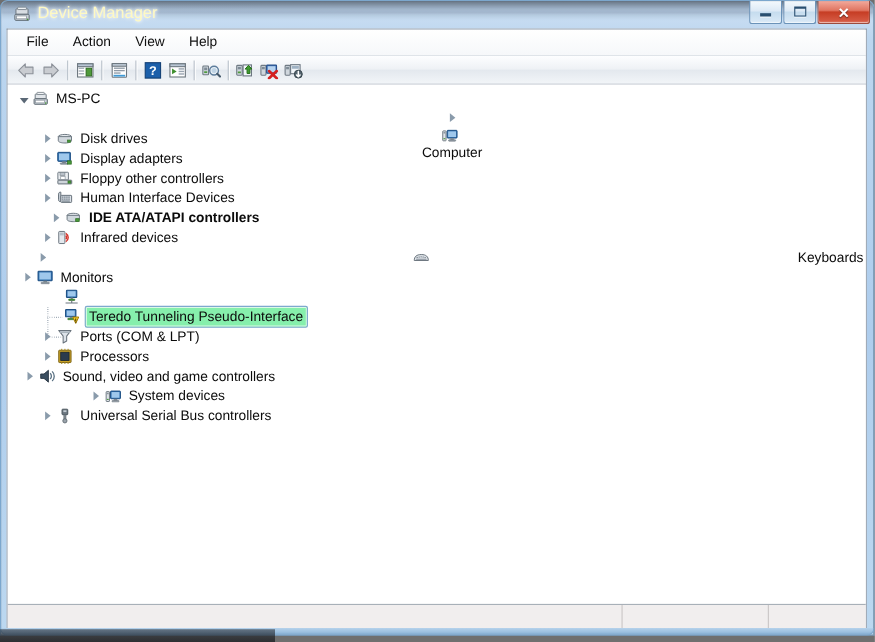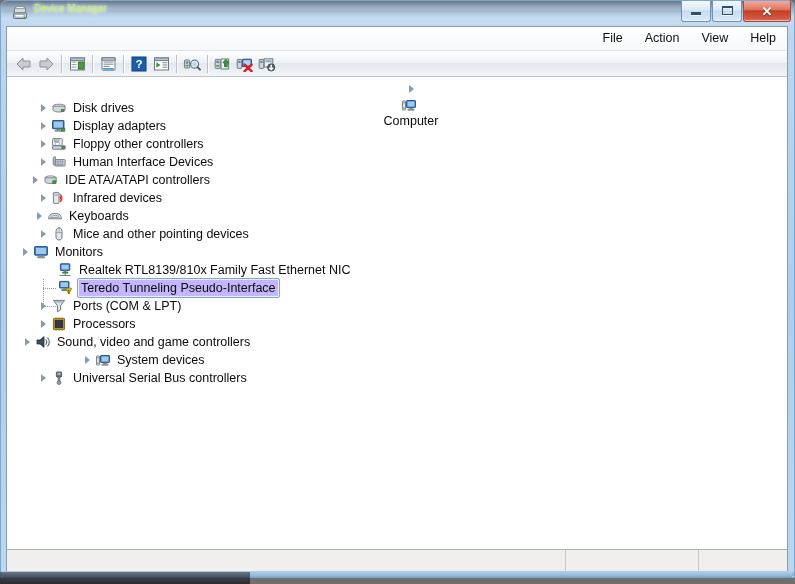--- a/index.html
+++ b/index.html
@@ -60,22 +60,22 @@
     height: 26px;
   }
   .title-icon {
     position: absolute;
     left: 12px; top: 5px;
     width: 16px; height: 16px;
   }
   .title-text {
     position: absolute;
     left: 34px; top: 3px;
-    font-size: 10px;
-    color: #bef264;
+    font-size: 15px;
+    color: #fef9c3;
     text-shadow: 0 0 3px rgba(255,255,255,0.95), 0 0 5px rgba(255,255,255,0.8);
     white-space: nowrap;
   }
 
   
   .winbtns {
     position: absolute;
     right: 4px; top: 1px;
     height: 21px;
     display: flex;
@@ -141,21 +141,20 @@
     position: absolute;
     left: 0; top: 0;
     width: 100%;
     height: 24px;
     background: linear-gradient(180deg, #ffffff 0%, #f6f8fa 100%);
     border-bottom: 1px solid #dfe4e9;
     box-sizing: border-box;
     display: flex;
     align-items: center;
     padding-left: 6px;
-    justify-content: flex-end;
   }
   .menu-item {
     font-size: 12.5px;
     color: #101010;
     padding: 3px 11px 4px 11px;
     cursor: default;
     white-space: nowrap;
   }
 
   
@@ -232,21 +231,21 @@
     margin-right: 4px;
     position: relative;
   }
   .node-label {
     font-size: 12.5px;
     color: #0b0b0b;
     padding: 0 2px;
     line-height: 16px;
   }
   .node.selected > .node-label {
-    background: #c4b5fd;
+    background: #86efac;
     border: 1px solid #7fa8ce;
     border-radius: 2px;
     padding: 1px 3px;
     margin: -1px 0;
     box-shadow: inset 0 0 0 1px rgba(255,255,255,0.7);
   }
 
   
   .dotline-v {
     position: absolute;
@@ -479,20 +478,35 @@
             <path d="M13.2 9.1 L13.2 12.6 M11.6 12.2 L13.2 13.7 L14.8 12.2" stroke="#ffffff" stroke-width="1.4" fill="none" stroke-linecap="round" stroke-linejoin="round"></path>
           </svg>
         </span>
       </div>
 
     </div>
 
     <div class="treepane">
       <div class="tree">
 
+        <div class="node" style="padding-left:6px;">
+          <div class="expander">
+            <div class="tri-expanded"></div>
+          </div>
+          <div class="node-icon">
+            <svg width="16" height="16" viewBox="0 0 16 16">
+              <rect x="3" y="3.5" width="10" height="4.2" rx="0.6" fill="#e2e6ea" stroke="#6f7a84" stroke-width="0.9"></rect>
+              <rect x="4.6" y="2" width="6.6" height="1.9" rx="0.4" fill="#f3f5f7" stroke="#7e878f" stroke-width="0.8"></rect>
+              <rect x="2" y="7.8" width="12" height="5" rx="0.8" fill="#c9d0d7" stroke="#5d6870" stroke-width="0.9"></rect>
+              <rect x="3.4" y="9.1" width="8" height="2.4" fill="#ffffff" stroke="#8b949d" stroke-width="0.6"></rect>
+              <circle cx="12.6" cy="11.7" r="0.75" fill="#4a9a3a"></circle>
+            </svg>
+          </div>
+          <div class="node-label">MS-PC</div>
+        </div>
 
         <div class="node" style="padding-left:28px;flex-direction:column;">
           <div class="expander">
             <div class="tri-collapsed"></div>
           </div>
           <div class="node-icon">
             <svg width="16" height="16" viewBox="0 0 16 16">
               <rect x="1.5" y="4" width="3" height="9" rx="0.5" fill="#dfe4e9" stroke="#707a83" stroke-width="0.9"></rect>
               <rect x="2.2" y="5" width="1.6" height="1.4" fill="#8c959d"></rect>
               <rect x="2.2" y="10.6" width="1.6" height="1" fill="#4a9a3a"></rect>
@@ -569,21 +583,21 @@
                   <rect x="7.2" y="8.4" width="1.5" height="1.2"></rect>
                 <rect x="9.1" y="8.4" width="1.5" height="1.2"></rect>
                   <rect x="11" y="8.4" width="1.5" height="1.2"></rect>
                 <rect x="5.3" y="10.2" width="7.2" height="1.2"></rect>
               </g>
             </svg>
           </div>
           <div class="node-label">Human Interface Devices</div>
         </div>
 
-        <div class="node" style="padding-left:20px;">
+        <div class="node" style="padding-left:36px;font-weight:bold;">
           <div class="expander">
             <div class="tri-collapsed"></div>
           </div>
           <div class="node-icon">
             <svg width="16" height="16" viewBox="0 0 16 16">
               <ellipse cx="7.6" cy="5.8" rx="5.6" ry="1.9" fill="#e6eaee" stroke="#6f7a84" stroke-width="0.9"></ellipse>
               <path d="M2 5.8 L2 9.6 C2 10.7 4.5 11.5 7.6 11.5 C10.7 11.5 13.2 10.7 13.2 9.6 L13.2 5.8 Z" fill="#d0d7dd" stroke="#6f7a84" stroke-width="0.9"></path>
               <rect x="9.8" y="8.8" width="3.2" height="2.6" fill="#4a9a3a" stroke="#2f6e26" stroke-width="0.7"></rect>
             </svg>
           </div>
@@ -599,53 +613,40 @@
               <rect x="2.4" y="2.4" width="5.6" height="11" rx="0.7" fill="#e3e8ed" stroke="#6b757e" stroke-width="0.9"></rect>
               <rect x="3.4" y="3.4" width="3.6" height="2.6" fill="#b6bfc8"></rect>
               <path d="M8.8 4.2 A4.2 4.2 0 0 1 8.8 11.6" fill="none" stroke="#d5342b" stroke-width="1.3"></path>
               <path d="M8.8 6.2 A2.4 2.4 0 0 1 8.8 9.6" fill="none" stroke="#d5342b" stroke-width="1.3"></path>
               <path d="M8.8 7.9 A0.8 0.8 0 0 1 8.8 8" fill="none" stroke="#d5342b" stroke-width="1.4"></path>
             </svg>
           </div>
           <div class="node-label">Infrared devices</div>
         </div>
 
-        <div class="node" style="padding-left:24px;">
+        <div class="node" style="padding-left:24px;justify-content:space-between;">
           <div class="expander">
             <div class="tri-collapsed"></div>
           </div>
           <div class="node-icon">
             <svg width="16" height="16" viewBox="0 0 16 16">
               <path d="M1.6 10.8 C1.6 7.4 3.6 5.4 8 5.4 C12.4 5.4 14.4 7.4 14.4 10.8 Z" fill="#dfe4e9" stroke="#69737c" stroke-width="0.9"></path>
               <g fill="#8d969f">
                 <rect x="3.6" y="7.6" width="1.4" height="1"></rect>
                   <rect x="5.4" y="7.2" width="1.4" height="1"></rect>
                 <rect x="7.2" y="7" width="1.4" height="1"></rect>
                   <rect x="9" y="7.2" width="1.4" height="1"></rect>
                 <rect x="10.8" y="7.6" width="1.4" height="1"></rect>
                 <rect x="3.3" y="9.2" width="9.4" height="1"></rect>
               </g>
             </svg>
           </div>
           <div class="node-label">Keyboards</div>
         </div>
 
-        <div class="node" style="padding-left:28px;">
-          <div class="expander">
-            <div class="tri-collapsed"></div>
-          </div>
-          <div class="node-icon">
-            <svg width="16" height="16" viewBox="0 0 16 16">
-              <path d="M5 5.4 C5 3.2 6.3 1.8 8 1.8 C9.7 1.8 11 3.2 11 5.4 L11 11 C11 12.8 9.7 14 8 14 C6.3 14 5 12.8 5 11 Z" fill="#e3e8ed" stroke="#69737c" stroke-width="0.95"></path>
-              <line x1="5" y1="6.6" x2="11" y2="6.6" stroke="#8d969f" stroke-width="0.8"></line>
-              <line x1="8" y1="2" x2="8" y2="6.6" stroke="#8d969f" stroke-width="0.8"></line>
-            </svg>
-          </div>
-          <div class="node-label">Mice and other pointing devices</div>
-        </div>
 
         <div class="node" style="padding-left:10px;">
           <div class="expander">
             <div class="tri-collapsed"></div>
           </div>
           <div class="node-icon">
             <svg width="16" height="16" viewBox="0 0 16 16">
               <rect x="1.6" y="2.6" width="12.8" height="8.6" rx="0.6" fill="#2f6fae" stroke="#1d4f84" stroke-width="0.95"></rect>
               <rect x="2.8" y="3.7" width="10.4" height="6.4" fill="#9fc8ec"></rect>
               <rect x="6.4" y="11.2" width="3.4" height="1.6" fill="#7d8892"></rect>
@@ -665,21 +666,20 @@
             <div class="node-icon">
               <svg width="16" height="16" viewBox="0 0 16 16">
                 <rect x="3.4" y="1.8" width="9.4" height="6.6" rx="0.6" fill="#2f6fae" stroke="#1d4f84" stroke-width="0.95"></rect>
                 <rect x="4.4" y="2.7" width="7.4" height="4.8" fill="#9fc8ec"></rect>
                 <rect x="7.2" y="8.4" width="2" height="1.6" fill="#7d8892"></rect>
                 <rect x="5.4" y="9.9" width="5.6" height="1.3" rx="0.4" fill="#4a9a3a" stroke="#2f6e26" stroke-width="0.6"></rect>
                 <line x1="8.2" y1="11.2" x2="8.2" y2="13.4" stroke="#6b757e" stroke-width="1"></line>
                 <line x1="2.6" y1="13.4" x2="13.6" y2="13.4" stroke="#6b757e" stroke-width="1"></line>
               </svg>
             </div>
-            <div class="node-label">Realtek RTL8139/810x Family Fast Ethernet NIC</div>
           </div>
 
           <div class="node selected" style="padding-left:50px;">
             <div class="node-icon">
               <svg width="16" height="16" viewBox="0 0 16 16">
                 <rect x="2.6" y="1.4" width="9.4" height="6.6" rx="0.6" fill="#2f6fae" stroke="#1d4f84" stroke-width="0.95"></rect>
                 <rect x="3.6" y="2.3" width="7.4" height="4.8" fill="#9fc8ec"></rect>
                 <rect x="6.4" y="8" width="2" height="1.5" fill="#7d8892"></rect>
                 <rect x="4.6" y="9.4" width="5.6" height="1.2" rx="0.4" fill="#4a9a3a" stroke="#2f6e26" stroke-width="0.6"></rect>
                 <g>

